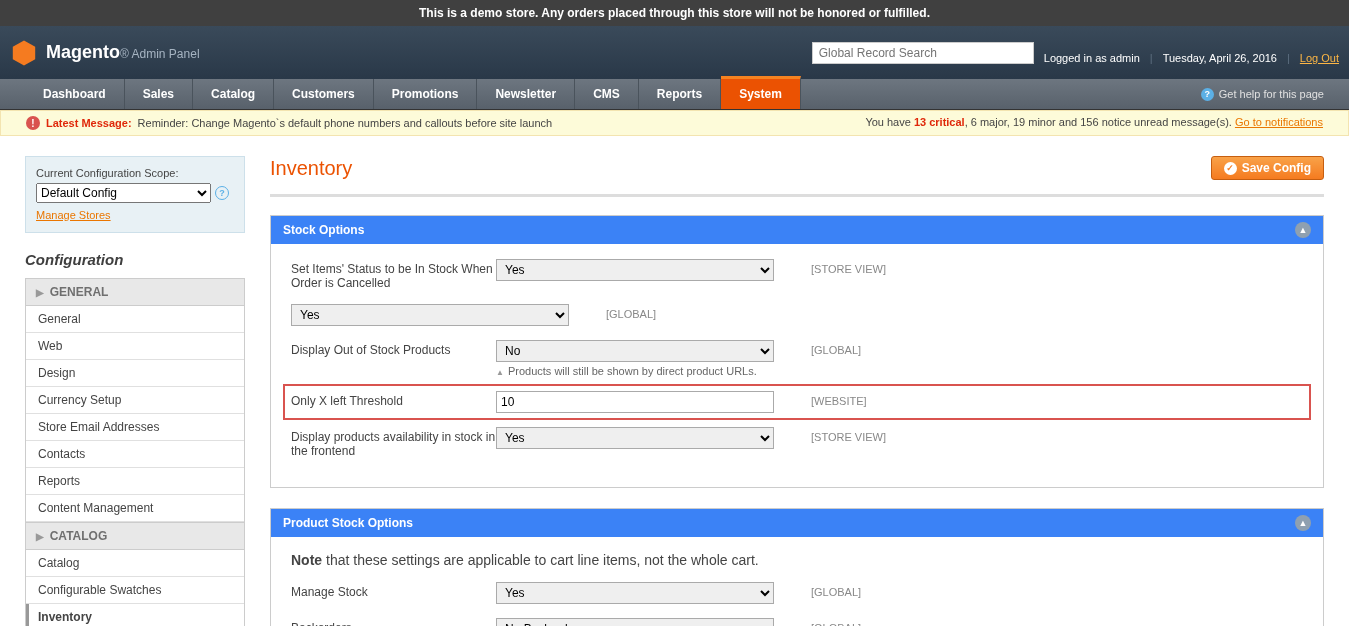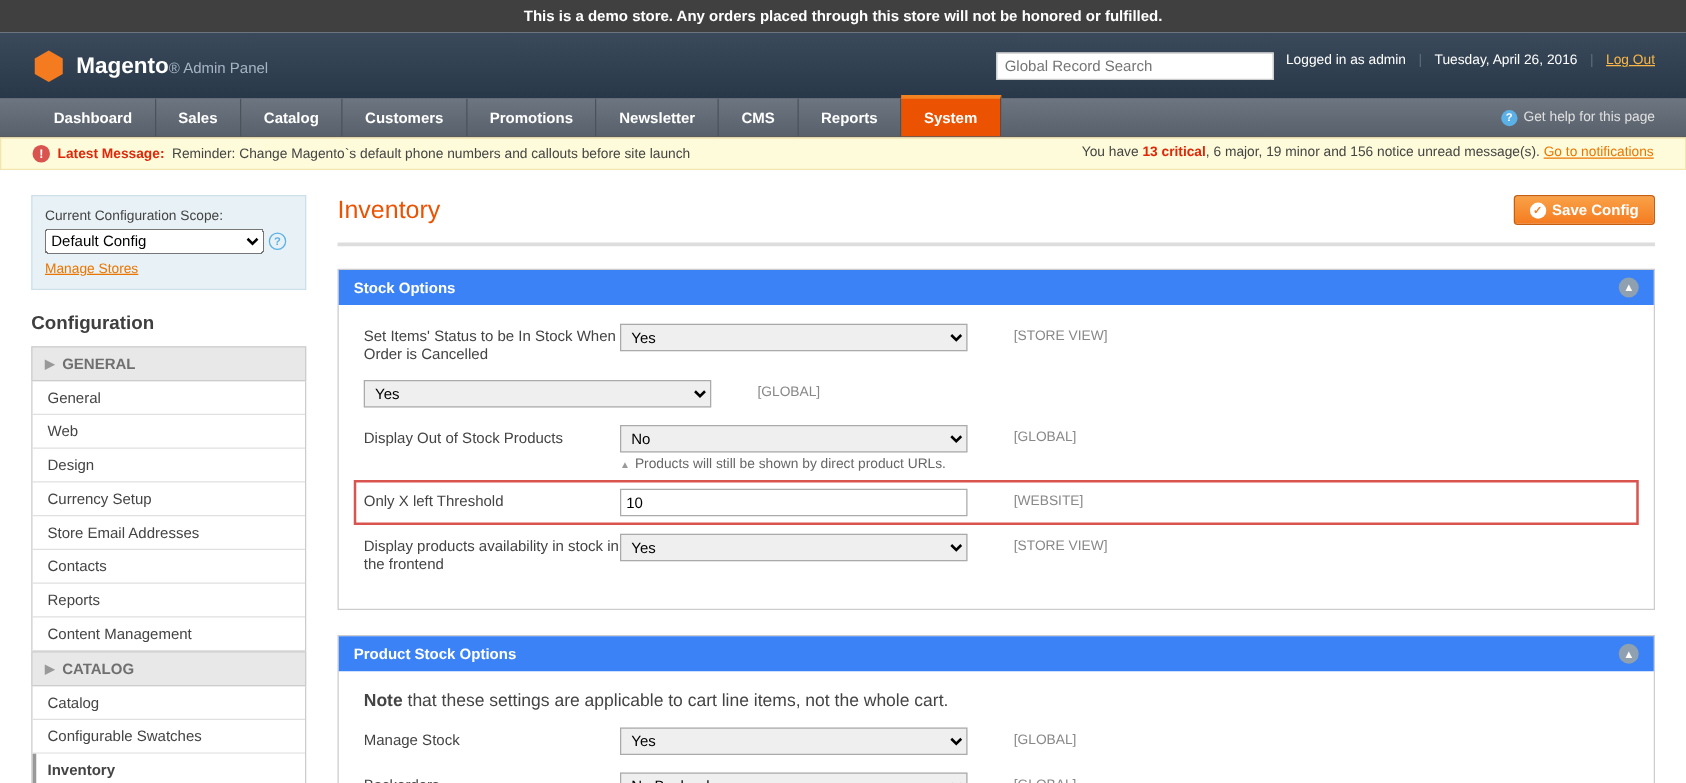--- a/index.html
+++ b/index.html
@@ -1,24 +1,24 @@
 <!DOCTYPE html>
 <html><head>
 <meta charset="utf-8">
 <style>
 * { margin: 0; padding: 0; box-sizing: border-box; }
 body { font-family: Arial, Helvetica, sans-serif; font-size: 12px; background: #fff; width: 1349px; }
 .demo-banner { background: #404040; color: #fff; text-align: center; padding: 6px 0; font-size: 12px; font-weight: bold; }
-.header { background: #293848; background: linear-gradient(#3a4a5a, #293848); padding: 10px 25px; display: flex; align-items: center; justify-content: space-between; height: 53px; }
+.header { background: #293848; background: linear-gradient(#3a4a5a, #293848); padding: 10px 10px; display: flex; align-items: center; justify-content: space-between; height: 53px; }
 .logo-area { display: flex; align-items: center; gap: 8px; }
 .logo-icon { width: 28px; height: 28px; }
 .logo-text { color: #fff; font-size: 18px; }
 .logo-text .magento { font-weight: bold; }
 .logo-text .admin { font-size: 12px; color: #a6b4c2; }
-.header-right { display: flex; align-items: flex-start; gap: 10px; color: #fff; font-size: 11px; }
+.header-right { display: flex; align-items: flex-end; gap: 10px; color: #fff; font-size: 11px; }
 .search-input { width: 222px; height: 22px; padding: 2px 6px; border: 1px solid #ccc; font-size: 12px; }
 .sep { color: #5e6f80; }
 .logout { color: #fcb645; text-decoration: underline; }
 .nav { background: #58616b; background: linear-gradient(#6d7680, #58616b); display: flex; align-items: center; padding: 0 25px; height: 31px; border-bottom: 1px solid #333; }
 .nav-item { color: #fff; padding: 8px 18px; font-size: 12px; font-weight: bold; cursor: pointer; border-right: 1px solid #4a535c; }
 .nav-item.active { background: #eb5202; border-top: 3px solid #f58220; margin-top: -3px; padding-top: 8px; }
 .nav-right { margin-left: auto; color: #e0e0e0; font-size: 11px; display: flex; align-items: center; gap: 5px; }
 .help-icon { width: 13px; height: 13px; border-radius: 50%; background: #5bb0e6; color: #fff; display: inline-flex; align-items: center; justify-content: center; font-size: 9px; font-weight: bold; }
 .message-bar { background: #fdfbd9; border: 1px solid #f3e4b0; padding: 5px 25px; display: flex; justify-content: space-between; font-size: 11px; }
 .msg-left { display: flex; align-items: center; gap: 6px; }
@@ -29,21 +29,21 @@
 .critical { color: #df280a; font-weight: bold; }
 .notif-link { color: #ea7601; text-decoration: underline; margin-top: 24px; }
 .main { display: flex; padding: 20px 25px; gap: 25px; }
 .sidebar { width: 220px; flex-shrink: 0; }
 .scope-box { background: #e8f1f5; border: 1px solid #cde0ea; padding: 10px; margin-bottom: 18px; }
 .scope-label { color: #444; font-size: 11px; margin-bottom: 4px; }
 .scope-select-wrap { display: flex; align-items: center; gap: 4px; }
 .scope-select { width: 175px; height: 20px; font-size: 12px; }
 .scope-help { width: 14px; height: 14px; border-radius: 50%; border: 1px solid #5bb0e6; color: #5bb0e6; display: inline-flex; align-items: center; justify-content: center; font-size: 9px; font-weight: bold; }
 .manage-stores { color: #ea7601; font-size: 11px; text-decoration: underline; display: inline-block; margin-top: 6px; }
-.config-title { font-size: 15px; font-weight: bold; color: #3f3f3f; margin-bottom: 10px; }
+.config-title { font-size: 15px; font-weight: bold; color: #3f3f3f; margin-bottom: 10px; font-style: italic; }
 .tab-group-header { background: #e8e8e8; padding: 6px 10px; font-size: 12px; font-weight: bold; color: #6f6f6f; border: 1px solid #ccc; display: flex; align-items: center; gap: 6px; }
 .tab-items { border-left: 1px solid #ccc; border-right: 1px solid #ccc; }
 .tab-item { padding: 6px 12px; font-size: 12px; color: #444; border-bottom: 1px solid #e0e0e0; cursor: pointer; }
 .tab-item.active { font-weight: bold; background: #fff; border-left: 3px solid #999; padding-left: 9px; }
 .content { flex: 1; }
 .content-header { display: flex; justify-content: space-between; align-items: center; margin-bottom: 14px; }
 .page-title { color: #eb5202; font-size: 20px; font-weight: normal; }
 .save-btn { background: #f57b20; background: linear-gradient(#f9a248,#f57b20); color: #fff; border: 1px solid #c65e10; padding: 4px 12px; font-size: 12px; font-weight: bold; border-radius: 3px; cursor: pointer; display: flex; align-items: center; gap: 5px; }
 .check-icon { width: 13px; height: 13px; border-radius: 50%; background: #fff; color: #f57b20; display: inline-flex; align-items: center; justify-content: center; font-size: 9px; font-weight: bold; }
 .section-rule { height: 3px; background: #ddd; margin-bottom: 18px; }

